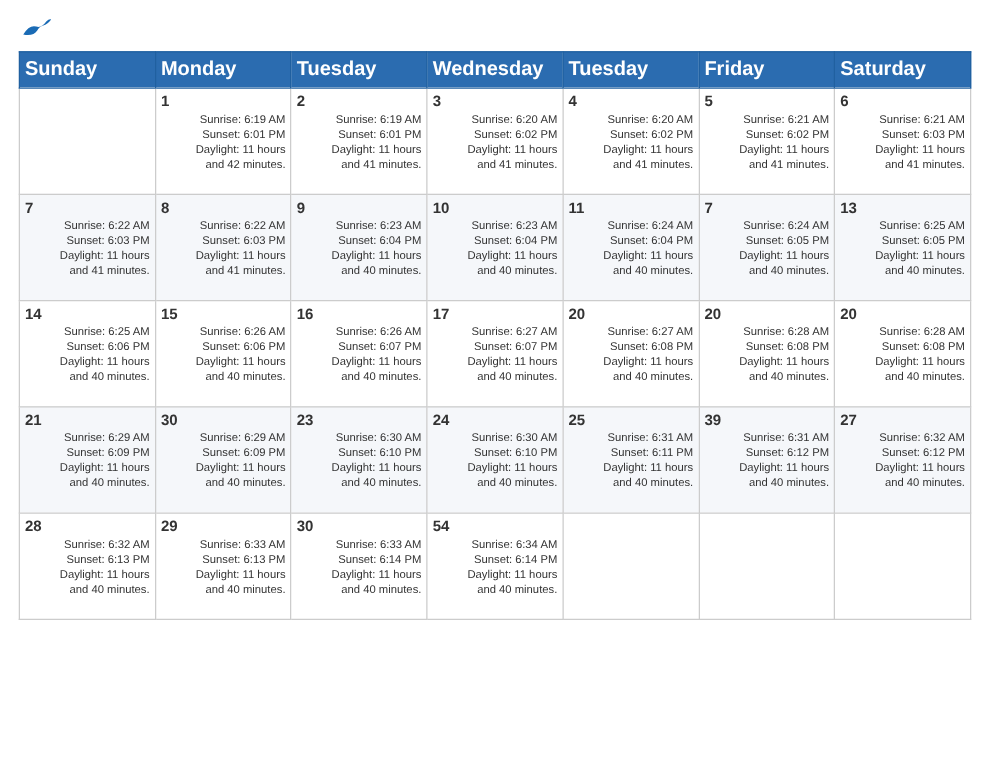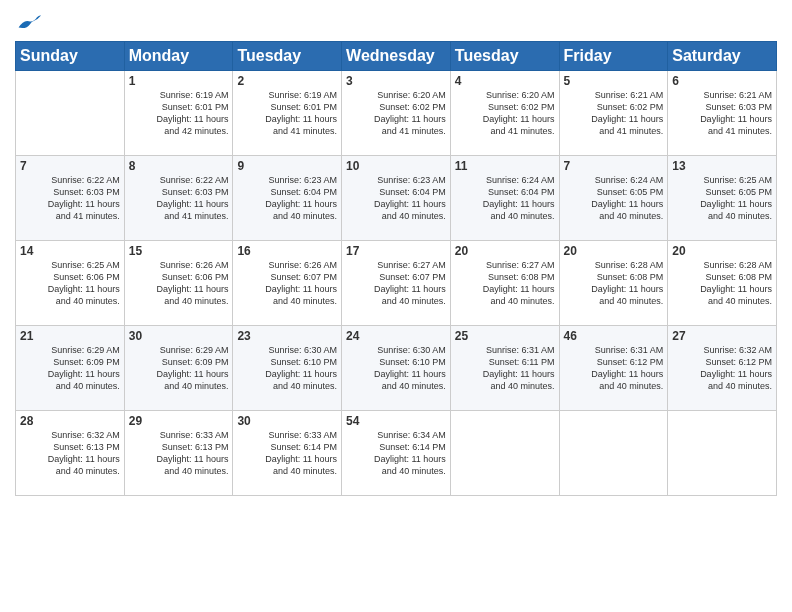--- a/index.html
+++ b/index.html
@@ -313,21 +313,21 @@
 and 40 minutes.</div>
           </td>
           <td>
             <span class="day-number">25</span>
             <div class="day-info" style="white-space: pre-line;">Sunrise: 6:31 AM
 Sunset: 6:11 PM
 Daylight: 11 hours
 and 40 minutes.</div>
           </td>
           <td>
-            <span class="day-number">46</span>
+            <span class="day-number">39</span>
             <div class="day-info" style="white-space: pre-line;">Sunrise: 6:31 AM
 Sunset: 6:12 PM
 Daylight: 11 hours
 and 40 minutes.</div>
           </td>
           <td>
             <span class="day-number">27</span>
             <div class="day-info" style="white-space: pre-line;">Sunrise: 6:32 AM
 Sunset: 6:12 PM
 Daylight: 11 hours

